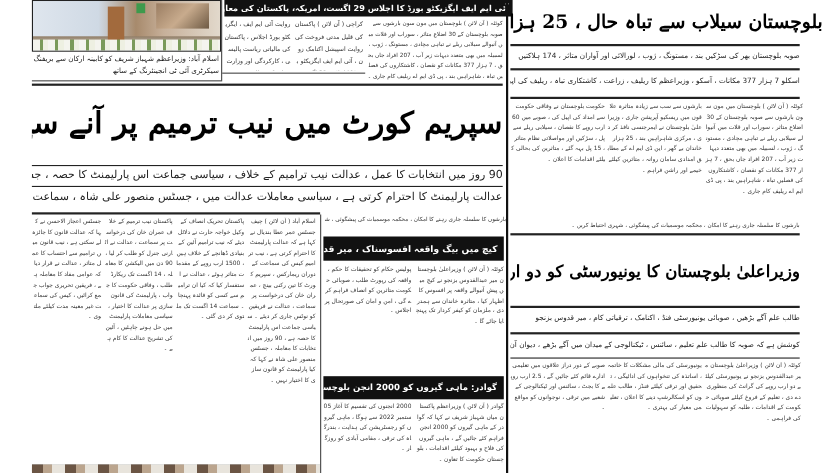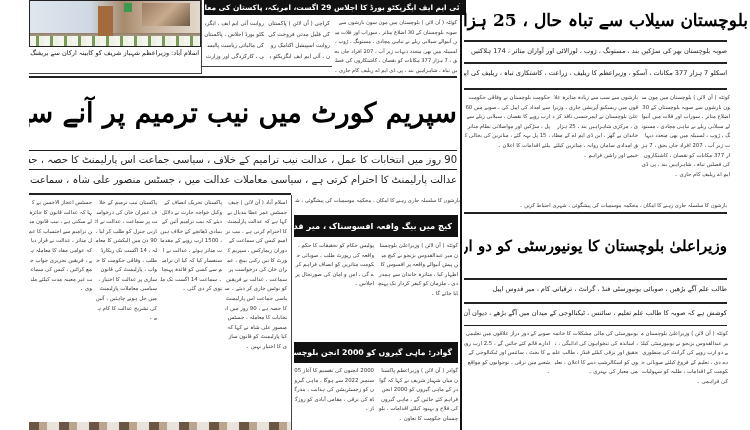--- a/index.html
+++ b/index.html
@@ -25,20 +25,21 @@
 
 <div class="abs photo" style="left:29px;top:0;width:170px;height:45px;border:1px solid #222;">
   <div class="wall"></div>
   <div class="podium"></div>
   <div class="green"></div>
   <div class="poster"></div>
   <div class="flowers"></div>
 </div>
 <div class="abs caption rtl" style="left:29px;top:48px;width:170px;height:24px;overflow:hidden;">
   <div style="white-space:nowrap;overflow:hidden;">اسلام آباد: وزیراعظم شہباز شریف کو کابینہ ارکان سے بریفنگ دی جا رہی ہے</div>
+  <div>سیکرٹری آئی ٹی انجینئرنگ کے ساتھ</div>
 </div>
 <div class="abs thin" style="left:29px;top:73px;width:172px;height:1px;"></div>
 
 <div class="abs black-head rtl" style="left:204px;top:0;width:262px;height:15px;font-size:7.4px;line-height:15px;padding:0 4px;box-sizing:border-box;white-space:nowrap;overflow:hidden;">
   <span>آئی ایم ایف ایگزیکٹو بورڈ کا اجلاس 29 اگست، امریکہ، پاکستان کی معاونت</span>
 </div>
 <div class="abs col rtl" style="left:268px;top:18px;width:62px;height:46px;font-size:5.6px;line-height:11px;">
   <span>کراچی ( آن لائن ) پاکستان کی قلیل مدتی فروخت کی روایت اسپیشل اکنامک زون ، آئی ایم ایف ایگزیکٹو بورڈ کا اجلاس 29 اگست ، امریکہ ، اسٹیٹ بینک آف پاکستان ۔</span>
 </div>
 <div class="abs col rtl" style="left:204px;top:18px;width:60px;height:46px;font-size:5.6px;line-height:11px;">
@@ -130,21 +131,21 @@
 <div class="abs col rtl" style="left:464px;top:201px;width:263px;height:10px;font-size:5.2px;">
   <span>بارشوں کا سلسلہ جاری رہنے کا امکان ، محکمہ موسمیات کی پیشگوئی ، شہری احتیاط کریں ۔</span>
 </div>
 
 <div class="abs rule" style="left:464px;top:212px;width:263px;height:2px;"></div>
 <div class="abs big-head rtl" style="left:464px;top:215px;width:263px;height:62px;font-size:15px;line-height:62px;white-space:nowrap;overflow:hidden;letter-spacing:-0.5px;">
   <span>وزیراعلیٰ بلوچستان کا یونیورسٹی کو دو ارب روپے کی منظوری کا اعلان</span>
 </div>
 <div class="abs rule" style="left:464px;top:278px;width:263px;height:2px;"></div>
 <div class="abs sub rtl" style="left:464px;top:282px;width:263px;height:15px;font-size:6.6px;">
-  <span>طالب علم آگے بڑھیں ، صوبائی یونیورسٹی فنڈ ، گرانٹ ، ترقیاتی کام ، میر قدوس اپیل</span>
+  <span>طالب علم آگے بڑھیں ، صوبائی یونیورسٹی فنڈ ، اکنامک ، ترقیاتی کام ، میر قدوس بزنجو</span>
 </div>
 <div class="abs rule" style="left:464px;top:302px;width:263px;height:2px;"></div>
 <div class="abs sub rtl" style="left:464px;top:306px;width:263px;height:15px;font-size:6.6px;">
   <span>کوشش ہے کہ صوبہ کا طالب علم تعلیم ، سائنس ، ٹیکنالوجی کے میدان میں آگے بڑھے ، دیوان آن لائن</span>
 </div>
 <div class="abs rule" style="left:464px;top:325px;width:263px;height:1px;"></div>
 
 <div class="abs col rtl" style="left:640px;top:329px;width:88px;height:100px;">
   <span>کوئٹہ ( آن لائن ) وزیراعلیٰ بلوچستان میر عبدالقدوس بزنجو نے یونیورسٹی کیلئے دو ارب روپے کی گرانٹ کی منظوری دے دی ، تعلیم کے فروغ کیلئے صوبائی حکومت کے اقدامات ، طلبہ کو سہولیات کی فراہمی ۔</span>
 </div>

